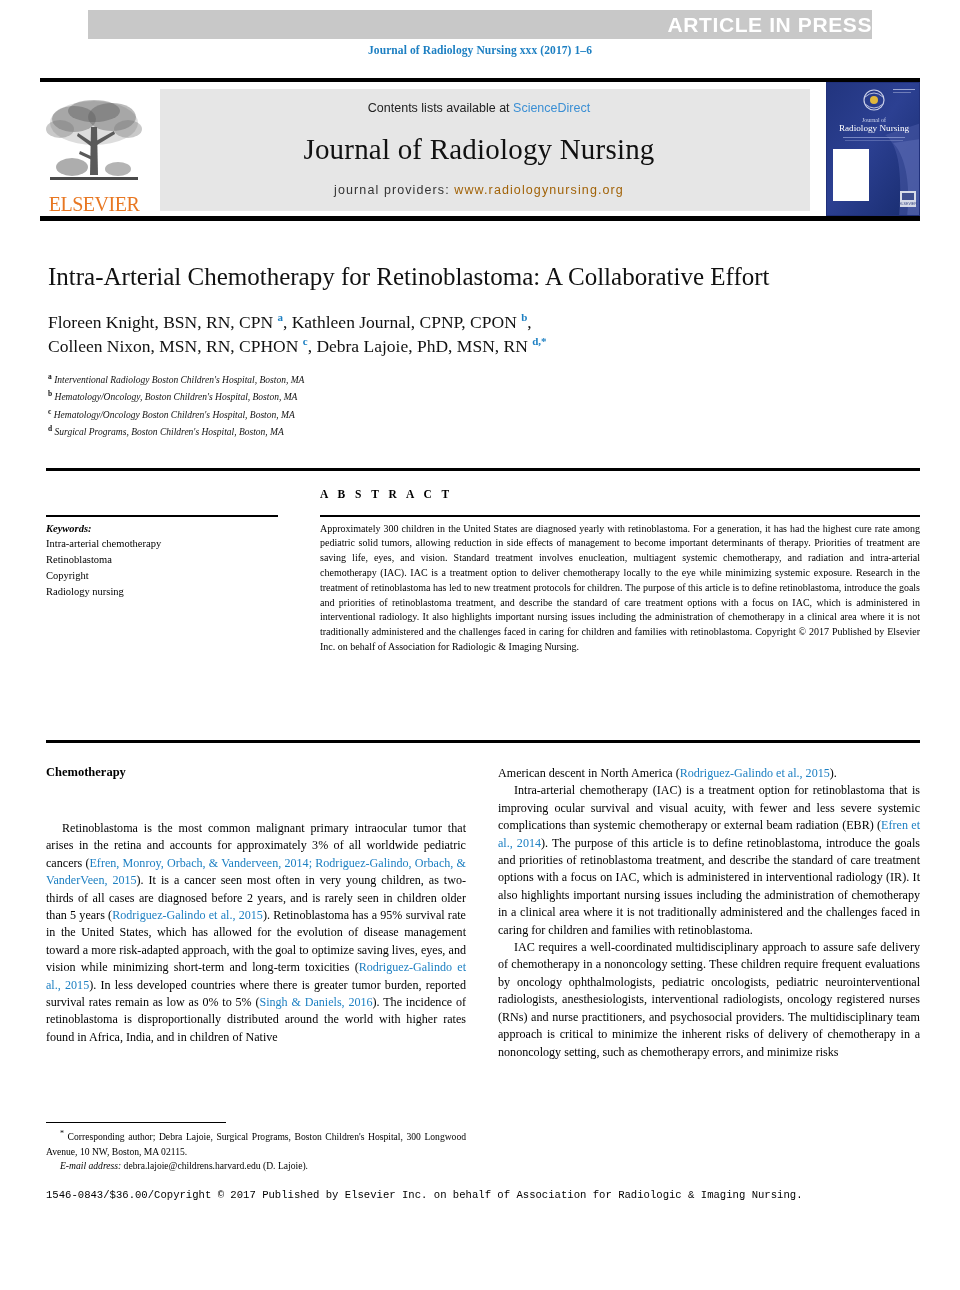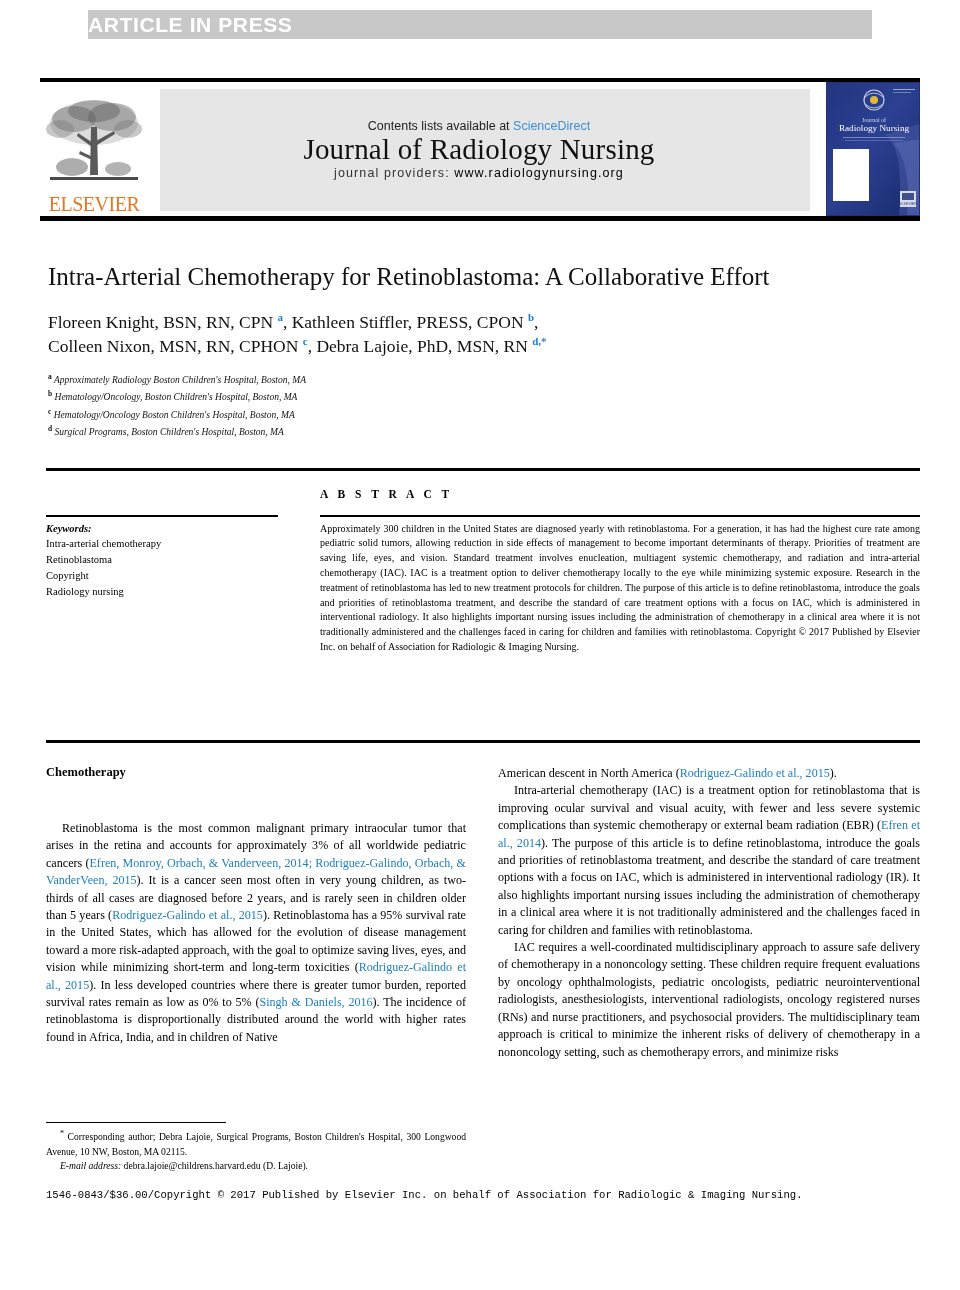--- a/index.html
+++ b/index.html
@@ -25,21 +25,21 @@
   
   .aip-banner {
     position: absolute;
     left: 88px;
     top: 10px;
     width: 784px;
     height: 29px;
     background: #c8c8c8;
     display: flex;
     align-items: center;
-    justify-content: flex-start;
+    justify-content: flex-end;
   }
   .aip-banner span {
     font-family: "Liberation Sans", sans-serif;
     font-weight: bold;
     font-size: 21px;
     letter-spacing: 0.6px;
     color: #ffffff;
   }
 
   .journal-ref {
@@ -107,21 +107,21 @@
   .masthead-center {
     position: absolute;
     left: 120px;
     top: 5px;
     width: 650px;
     height: 122px;
     background: #e6e6e6;
     display: flex;
     flex-direction: column;
     align-items: center;
-    justify-content: center;
+    justify-content: space-between;
     padding: 12px 12px 14px 0;
     box-sizing: border-box;
   }
   .contents-line {
     font-family: "Liberation Sans", sans-serif;
     font-size: 12.5px;
     color: #222;
   }
   .contents-line .sd {
     color: #3b8fd4;
@@ -132,21 +132,21 @@
     color: #111;
     letter-spacing: 0.2px;
   }
   .homepage-line {
     font-family: "Liberation Sans", sans-serif;
     font-size: 12.5px;
     color: #333;
     letter-spacing: 1.1px;
   }
   .homepage-line .url {
-    color: #000000;
+    color: #a16207;
   }
 
   .cover-thumb {
     position: absolute;
     right: 0px;
     top: -2px;
     width: 94px;
     height: 134px;
     background: #1a2f77;
     border: 1px solid #20307a;
@@ -354,20 +354,21 @@
 </style>
 </head>
 <body>
 
 <div class="page">
 
   <div class="aip-banner">
     <span>ARTICLE IN PRESS</span>
   </div>
 
+  <div class="journal-ref">Journal of Radiology Nursing xxx (2017) 1–6</div>
 
   <div class="rule-thick-top"></div>
 
   <div class="masthead">
 
     <div class="elsevier-logo">
       <svg class="elsevier-tree" viewBox="0 0 100 96">
         <g fill="#555">
           <ellipse cx="50" cy="26" rx="44" ry="22" fill="#777" opacity="0.25"></ellipse>
           <ellipse cx="30" cy="22" rx="22" ry="13" fill="#666" opacity="0.45"></ellipse>
@@ -427,26 +428,26 @@
     </div>
 
   </div>
 
   <div class="rule-thick-bottom"></div>
 
   <div class="title-block">
     <h1 class="article-title">Intra-Arterial Chemotherapy for Retinoblastoma: A Collaborative Effort</h1>
 
     <div class="authors">
-      <span>Floreen Knight, BSN, RN, CPN </span><sup>a</sup><span>, Kathleen Stiffler, PRESS, CPON </span><sup>b</sup><span>,</span><br>
+      <span>Floreen Knight, BSN, RN, CPN </span><sup>a</sup><span>, Kathleen Journal, CPNP, CPON </span><sup>b</sup><span>,</span><br>
       <span>Colleen Nixon, MSN, RN, CPHON </span><sup>c</sup><span>, Debra Lajoie, PhD, MSN, RN </span><sup>d,*</sup>
     </div>
 
     <div class="affiliations">
-      <div><sup>a</sup> <span>Approximately Radiology Boston Children's Hospital, Boston, MA</span></div>
+      <div><sup>a</sup> <span>Interventional Radiology Boston Children's Hospital, Boston, MA</span></div>
       <div><sup>b</sup> <span>Hematology/Oncology, Boston Children's Hospital, Boston, MA</span></div>
       <div><sup>c</sup> <span>Hematology/Oncology Boston Children's Hospital, Boston, MA</span></div>
       <div><sup>d</sup> <span>Surgical Programs, Boston Children's Hospital, Boston, MA</span></div>
     </div>
   </div>
 
   <div class="rule-abs-top"></div>
 
   <div class="abstract-label">A B S T R A C T</div>
 

